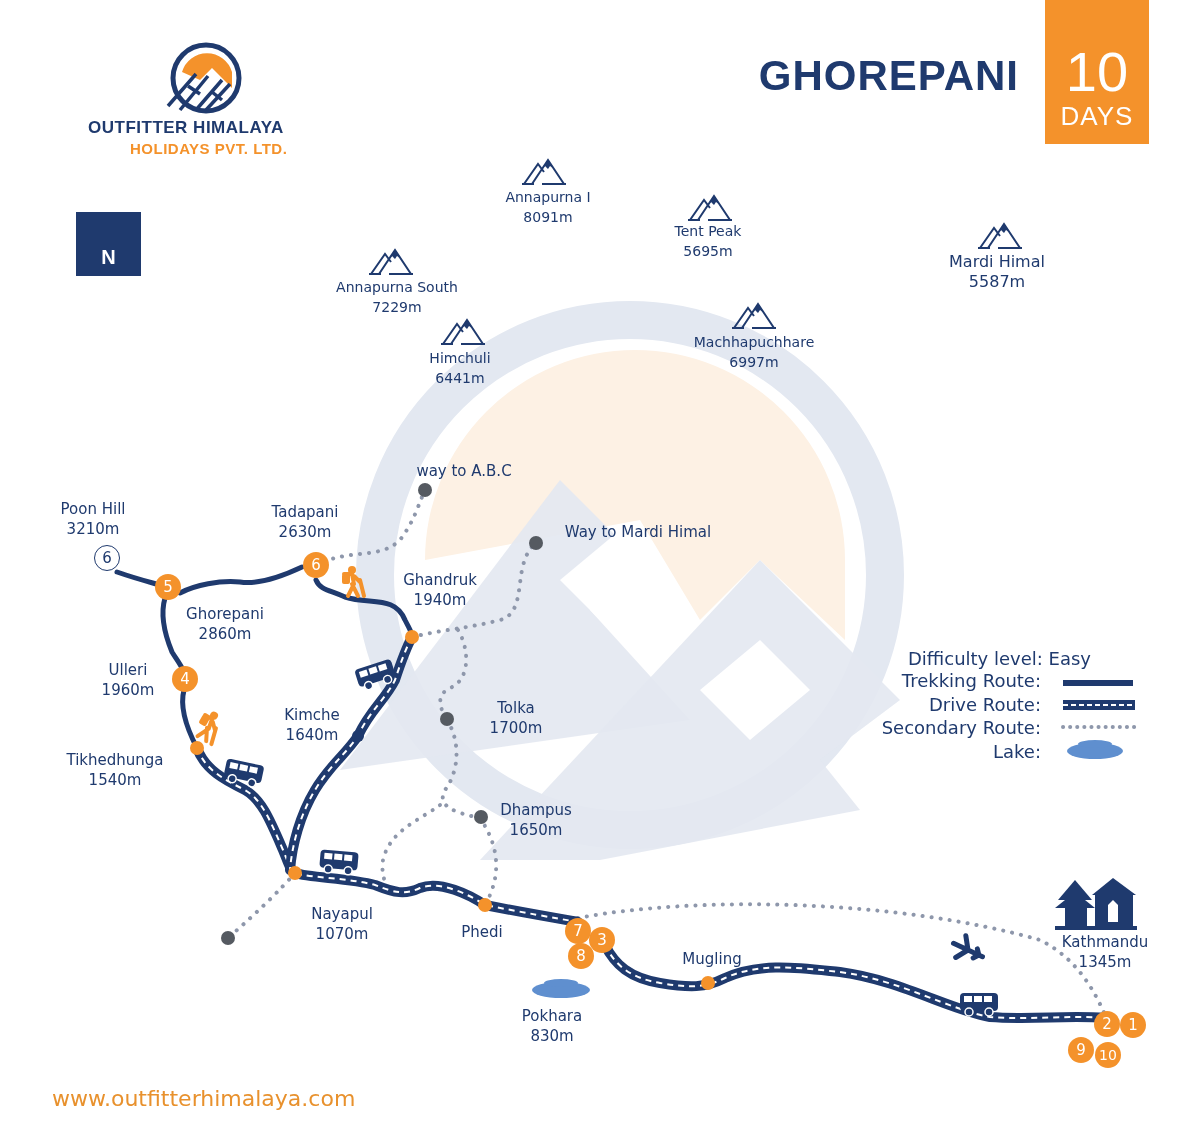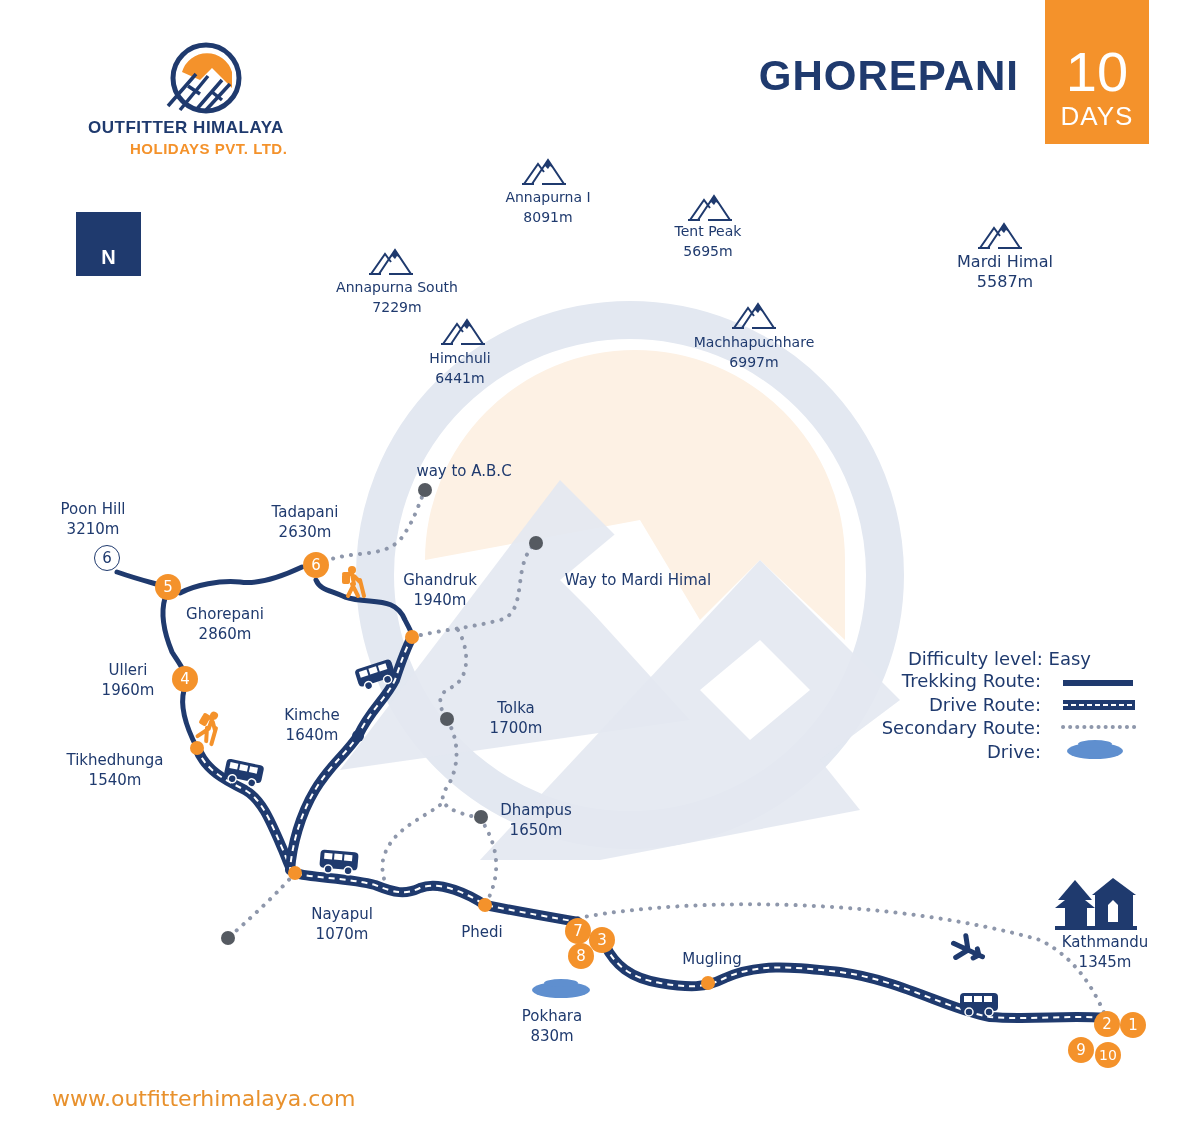--- a/index.html
+++ b/index.html
@@ -169,21 +169,21 @@
 </div>
 
 <div class="lbl" style="left:548px;top:187px;font-size:14px;line-height:20px;">
     <span>Annapurna I</span>
     <span>8091m</span>
   </div>
 <div class="lbl" style="left:708px;top:221px;font-size:14px;line-height:20px;">
     <span>Tent Peak</span>
     <span>5695m</span>
   </div>
-<div class="lbl" style="left:997px;top:252px;font-size:16px;line-height:20px;margin-left:8px;">
+<div class="lbl" style="left:997px;top:252px;font-size:16px;line-height:20px;">
     <span>Mardi Himal</span>
     <span>5587m</span>
   </div>
 <div class="lbl" style="left:397px;top:277px;font-size:14px;line-height:20px;">
     <span>Annapurna South</span>
     <span>7229m</span>
   </div>
 <div class="lbl" style="left:460px;top:348px;font-size:14px;line-height:20px;">
     <span>Himchuli</span>
     <span>6441m</span>
@@ -242,33 +242,33 @@
   </div>
 <div class="lbl" style="left:712px;top:949px;">
     <span>Mugling</span>
   </div>
 <div class="lbl" style="left:1105px;top:932px;">
     <span>Kathmandu</span>
     <span>1345m</span>
   </div>
 
 <div class="lbl" style="left:464px;top:461px;">way to A.B.C</div>
-<div class="lbl" style="left:638px;top:522px;margin-top:48px;">Way to Mardi Himal</div>
+<div class="lbl" style="left:638px;top:522px;">Way to Mardi Himal</div>
 
 <div class="stop" style="left:1133px;top:1025px;">1</div>
 <div class="stop" style="left:1107px;top:1024px;">2</div>
 <div class="stop" style="left:602px;top:940px;">3</div>
 <div class="stop" style="left:185px;top:679px;">4</div>
 <div class="stop" style="left:168px;top:587px;">5</div>
 <div class="stop outline" style="left:107px;top:558px;">6</div>
 <div class="stop" style="left:316px;top:565px;">6</div>
 <div class="stop" style="left:578px;top:931px;">7</div>
 <div class="stop" style="left:581px;top:956px;">8</div>
 <div class="stop" style="left:1081px;top:1050px;">9</div>
 <div class="stop" style="left:1108px;top:1055px;font-size:14px;">10</div>
 
 <div class="legend-row" style="top:648px;right:110px;">Difficulty level: Easy</div>
 <div class="legend-row" style="top:670px;">Trekking Route:</div>
 <div class="legend-row" style="top:694px;">Drive Route:</div>
 <div class="legend-row" style="top:717px;">Secondary Route:</div>
-<div class="legend-row" style="top:741px;">Drive:</div>
+<div class="legend-row" style="top:741px;">Lake:</div>
 
 <div class="website">www.outfitterhimalaya.com</div>
 
 </body></html>

